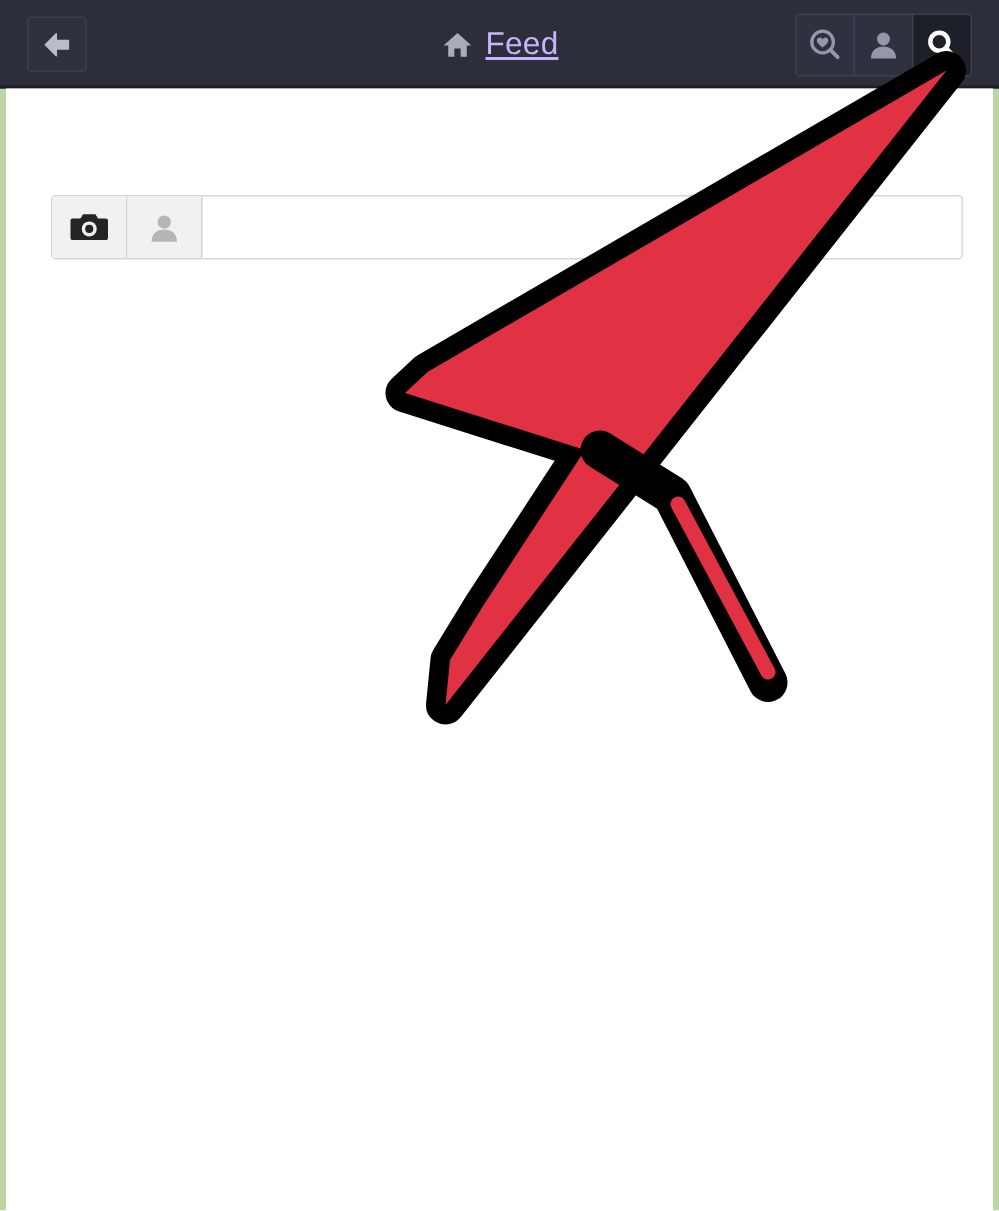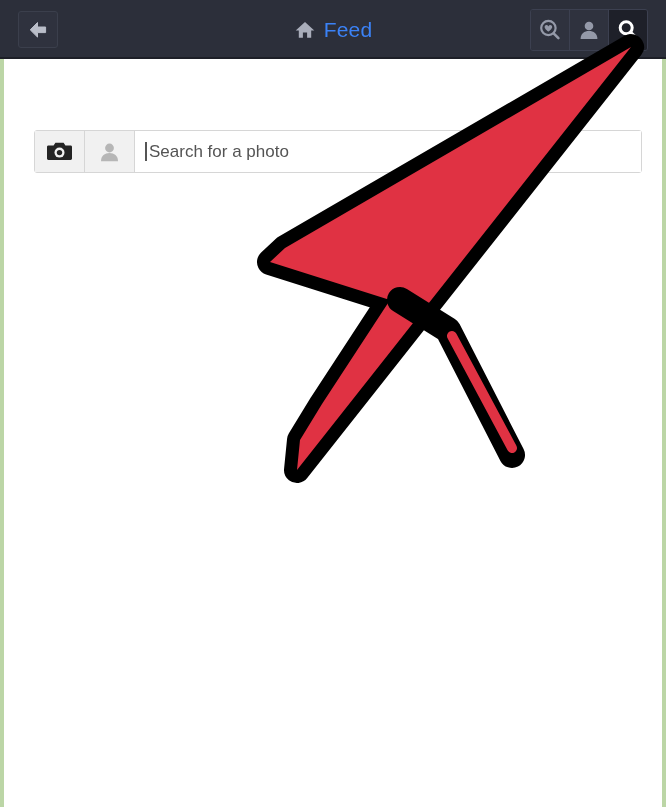--- a/index.html
+++ b/index.html
@@ -79,21 +79,21 @@
     display: flex;
     align-items: center;
     gap: 8px;
     color: #c9ccd4;
     font-size: 21px;
     letter-spacing: 0.2px;
     pointer-events: auto;
     cursor: pointer;
     white-space: nowrap;
   }
-  .nav-item .nav-label { color: #3b82f6; }
+  .nav-item .nav-label { color: #c4b5fd; text-decoration: underline; }
   .nav-icon { display: flex; align-items: center; }
 
   
   #nav-actions {
     position: absolute;
     right: 18px;
     top: 9px;
     height: 40px;
     display: flex;
     align-items: stretch;
@@ -263,24 +263,20 @@
 
       <div class="search-tab" title="People">
         <span class="nav-icon">
           <svg width="23" height="22" viewBox="0 0 23 22">
             <circle cx="11.5" cy="7.0" r="4.4" fill="#b6b6b6"></circle>
             <path d="M3.0 20.2 C3.0 14.7 6.8 12.0 11.5 12.0 C16.2 12.0 20.0 14.7 20.0 20.2 Z" fill="#b6b6b6"></path>
           </svg>
         </span>
       </div>
 
-      <div id="search-input-wrap">
-        <div id="search-caret"></div>
-        <input id="search-input" type="text" value="" placeholder="Search for a photo" style="">
-      </div>
 
     </div>
 
   </div>
 
   <svg id="cursor-overlay" viewBox="0 0 666 807" width="666" height="807">
     <path d="M631 47
              L297 470
              L300 440
              L322 404

